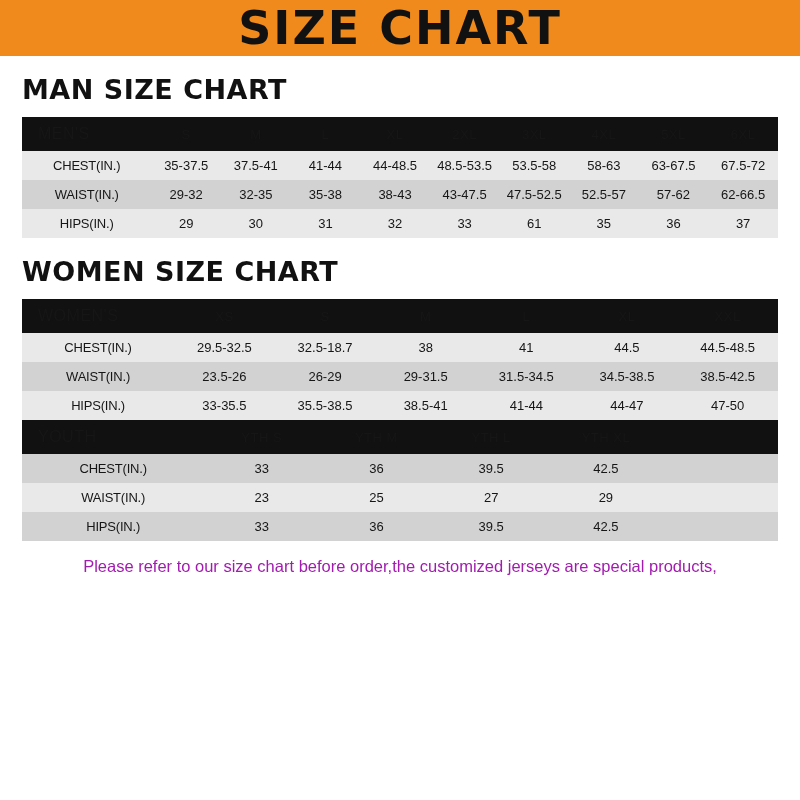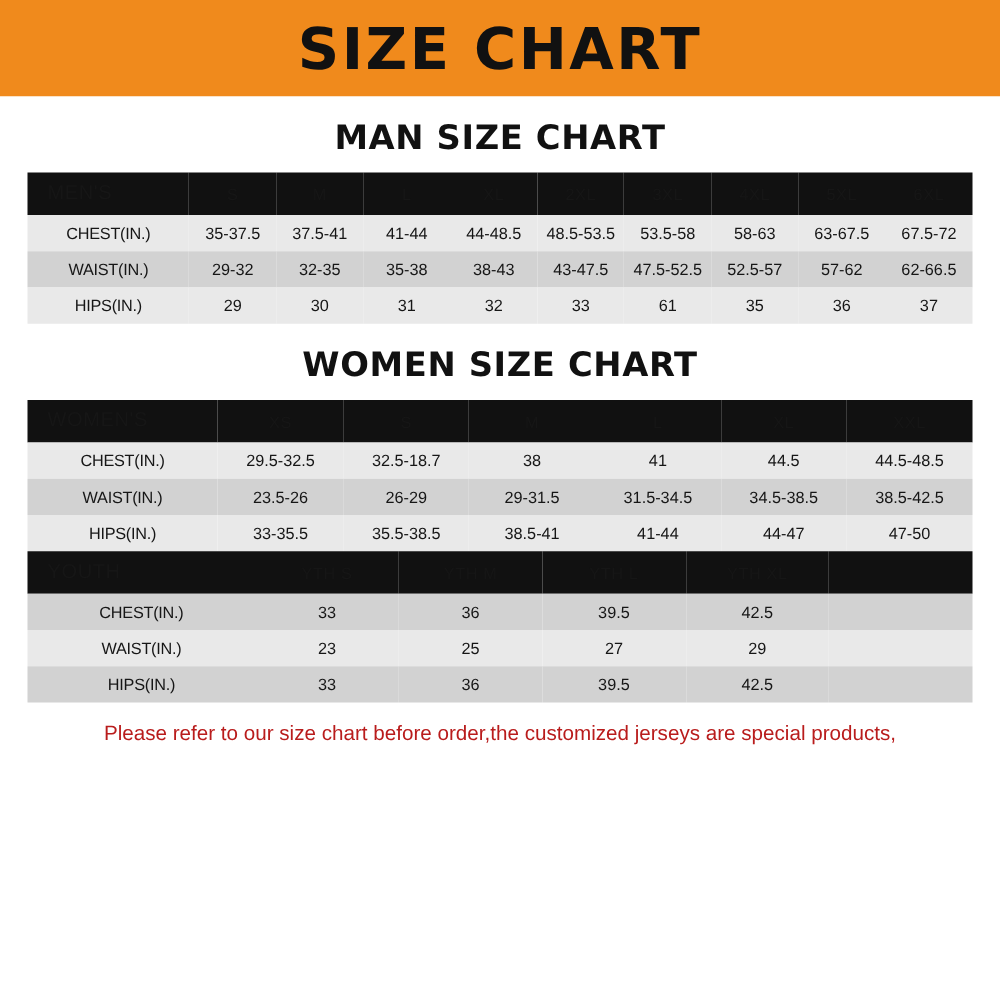--- a/index.html
+++ b/index.html
@@ -15,38 +15,38 @@
   }
   .page {
     width: 800px;
     height: 800px;
     position: relative;
     background: #ffffff;
     box-sizing: border-box;
   }
   .header-band {
     background: #f08a1c;
-    height: 77px;
+    height: 56px;
     display: flex;
     align-items: center;
     justify-content: center;
   }
   .header-title {
     font-family: "DejaVu Sans", sans-serif;
     font-weight: bold;
     font-size: 46px;
     letter-spacing: 2px;
     color: #111111;
     line-height: 1;
   }
   .section {
     padding: 0 22px;
   }
   .section-title {
-    text-align: center;
+    text-align: left;
     font-family: "DejaVu Sans", sans-serif;
     font-weight: bold;
     font-size: 27px;
     color: #111111;
     letter-spacing: 0.5px;
     margin: 18px 0 12px 0;
   }
   table.size-table {
     width: 100%;
     border-collapse: collapse;
@@ -88,21 +88,21 @@
   .row-label {
     font-family: "DejaVu Sans Mono", monospace;
     font-size: 13px;
     letter-spacing: -0.2px;
     color: #1a1a1a;
   }
   .footer-note {
     margin-top: 14px;
     padding: 0 20px;
     text-align: center;
-    color: #b91c1c;
+    color: #a21caf;
     font-size: 16.5px;
     line-height: 1.45;
     font-family: "Liberation Sans", sans-serif;
   }
   .footer-note div {
     white-space: nowrap;
   }
   
   .men-col-label { width: 15%; }
   .women-col-label { width: 18%; }

